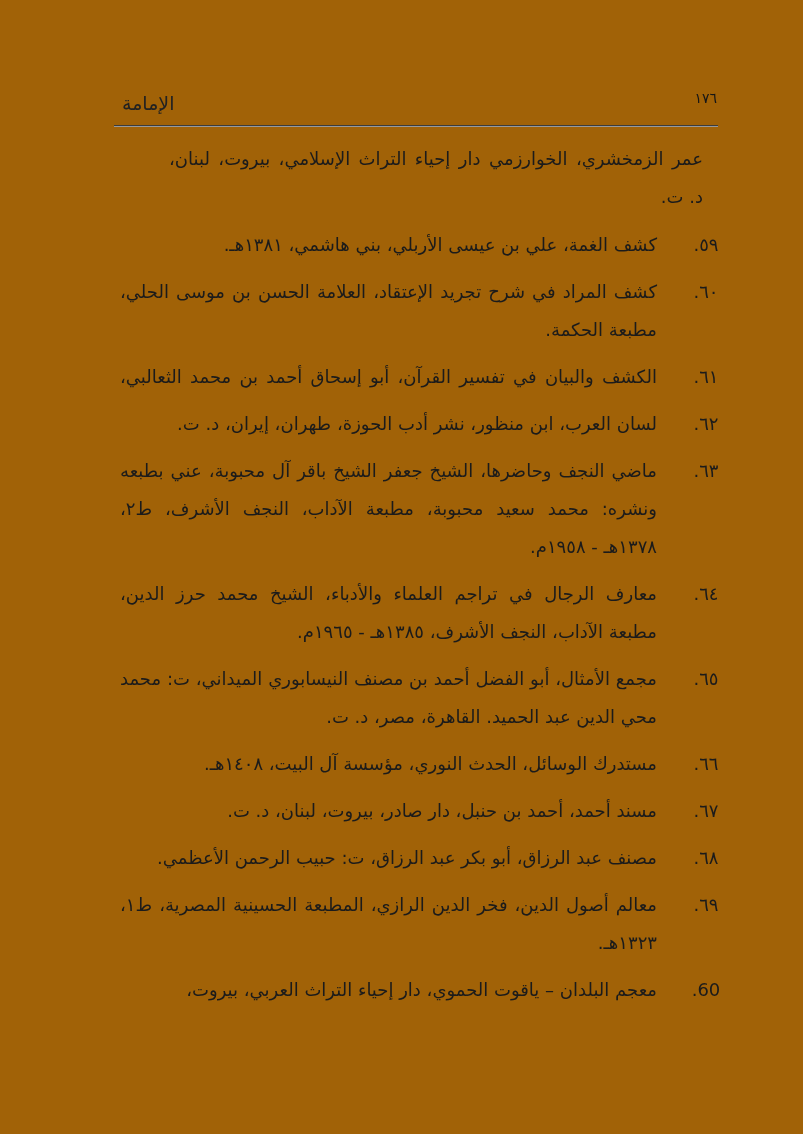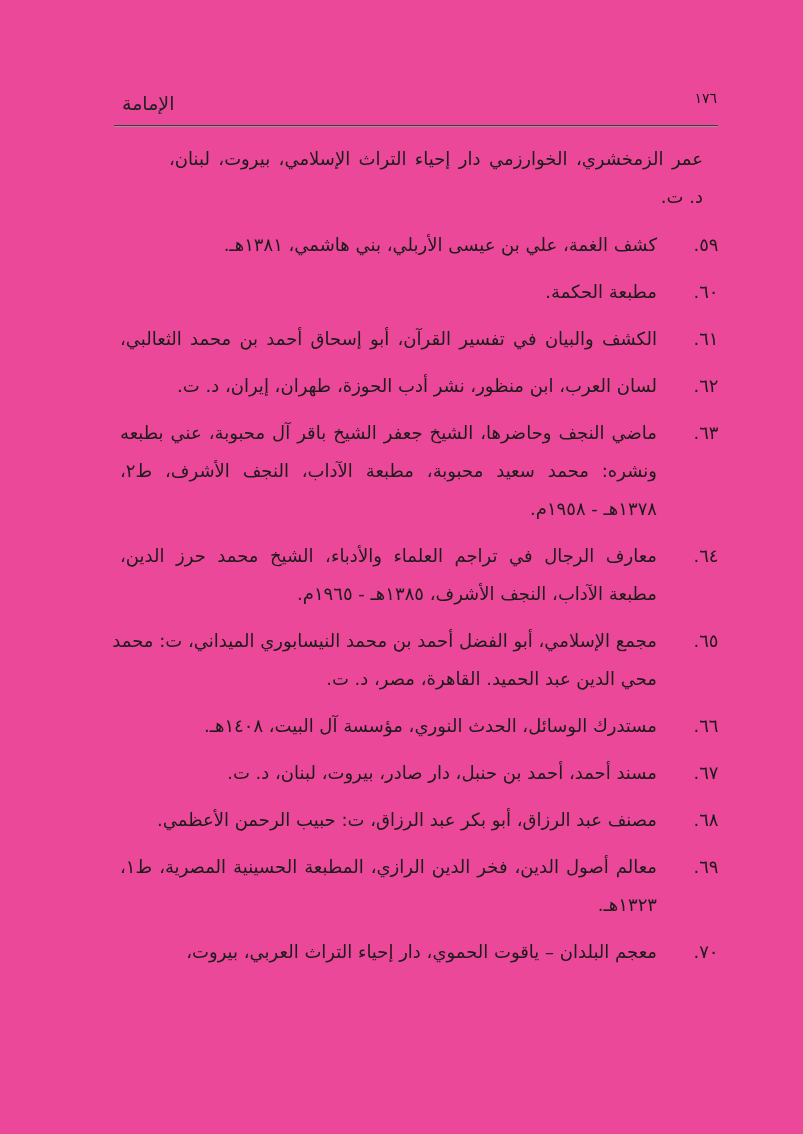--- a/index.html
+++ b/index.html
@@ -6,21 +6,21 @@
   html, body {
     width: 803px; height: 1134px;
     background: #ffffff;
     overflow: hidden;
     font-family: "DejaVu Sans", sans-serif;
     color: #1b1b1b;
   }
   #page {
     position: relative;
     width: 803px; height: 1134px;
-    background: #ec4899;
+    background: #a16207;
     direction: rtl;
   }
   
   .hdr-title {
     position: absolute;
     left: 122px; top: 92px;
     font-size: 19px;
     color: #222;
   }
   .hdr-pagenum {
@@ -100,20 +100,21 @@
   <div class="entry">
     <span class="num">٥٩.</span>
     <div>
             <div class="line last">كشف الغمة، علي بن عيسى الأربلي، بني هاشمي، ١٣٨١هـ.</div>
           </div>
   </div>
 
   <div class="entry">
     <span class="num">٦٠.</span>
     <div>
+            <div class="line">كشف المراد في شرح تجريد الإعتقاد، العلامة الحسن بن موسى الحلي،</div>
             <div class="line last">مطبعة الحكمة.</div>
           </div>
   </div>
 
   <div class="entry">
     <span class="num">٦١.</span>
     <div>
             <div class="line">الكشف والبيان في تفسير القرآن، أبو إسحاق أحمد بن محمد الثعالبي،</div>
           </div>
   </div>
@@ -138,21 +139,21 @@
     <span class="num">٦٤.</span>
     <div>
             <div class="line">معارف الرجال في تراجم العلماء والأدباء، الشيخ محمد حرز الدين،</div>
             <div class="line last">مطبعة الآداب، النجف الأشرف، ١٣٨٥هـ - ١٩٦٥م.</div>
           </div>
   </div>
 
   <div class="entry">
     <span class="num">٦٥.</span>
     <div>
-            <div class="line">مجمع الإسلامي، أبو الفضل أحمد بن محمد النيسابوري الميداني، ت: محمد</div>
+            <div class="line">مجمع الأمثال، أبو الفضل أحمد بن مصنف النيسابوري الميداني، ت: محمد</div>
             <div class="line last">محي الدين عبد الحميد. القاهرة، مصر، د. ت.</div>
           </div>
   </div>
 
   <div class="entry">
     <span class="num">٦٦.</span>
     <div>
             <div class="line last">مستدرك الوسائل، الحدث النوري، مؤسسة آل البيت، ١٤٠٨هـ.</div>
           </div>
   </div>
@@ -173,21 +174,21 @@
 
   <div class="entry">
     <span class="num">٦٩.</span>
     <div>
             <div class="line">معالم أصول الدين، فخر الدين الرازي، المطبعة الحسينية المصرية، ط١،</div>
             <div class="line last">١٣٢٣هـ.</div>
           </div>
   </div>
 
   <div class="entry">
-    <span class="num">٧٠.</span>
+    <span class="num">60.</span>
     <div>
             <div class="line last">معجم البلدان – ياقوت الحموي، دار إحياء التراث العربي، بيروت،</div>
           </div>
   </div>
 </div>
   </div>
 
 </div>
 
 </body></html>

